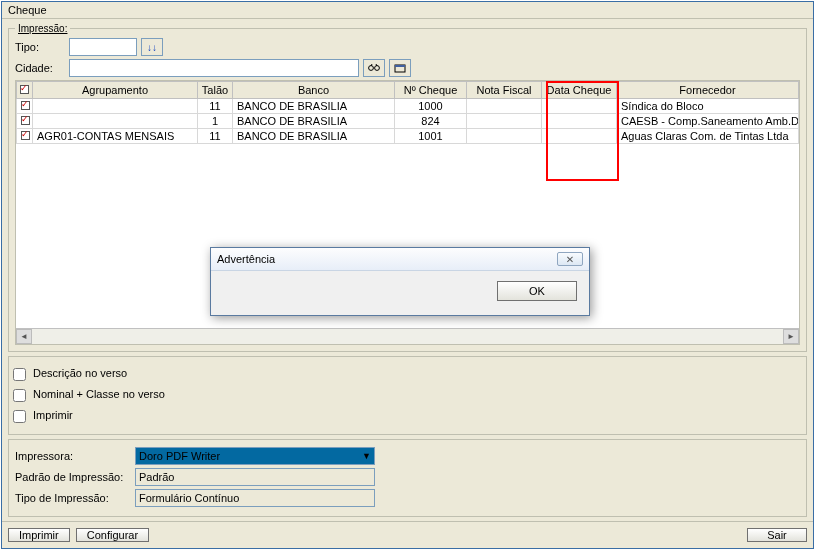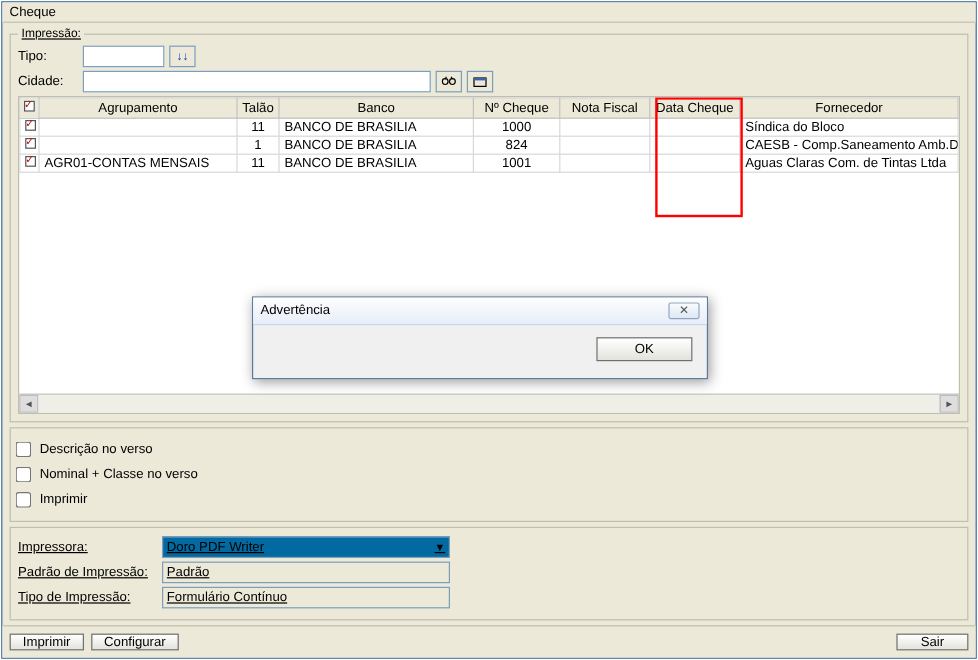--- a/index.html
+++ b/index.html
@@ -144,21 +144,21 @@
   .scroll-track { flex: 1; background: #efefe8; }
   .options-box {
     padding: 6px 0;
   }
   .options-box label {
     display: block;
     margin: 2px 0;
     font-size: 11px;
   }
   .options-box input { vertical-align: middle; margin-right: 4px; }
-  .printer-row { display: flex; align-items: center; margin: 3px 0; text-decoration: underline; }
+  .printer-row { display: flex; align-items: center; margin: 3px 0; }
   .printer-row .plabel { width: 120px; }
   .combo {
     border: 1px solid #7b9ebd;
     height: 18px;
     width: 240px;
     display: flex;
     align-items: center;
     padding: 0 3px;
     background: #0369a1;
     justify-content: space-between;

